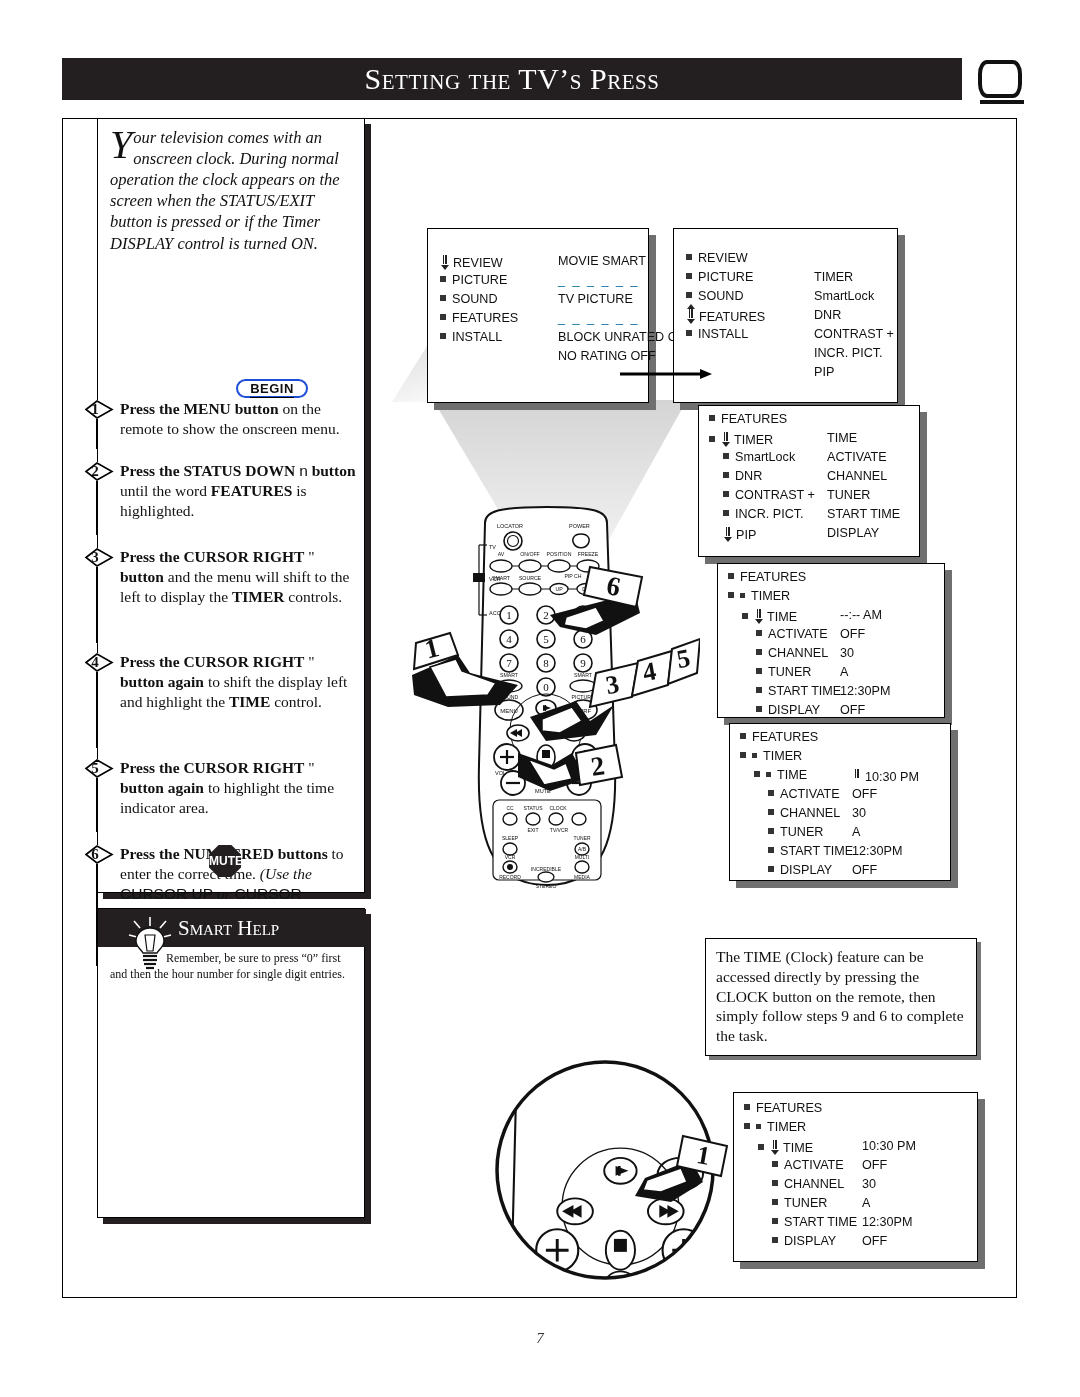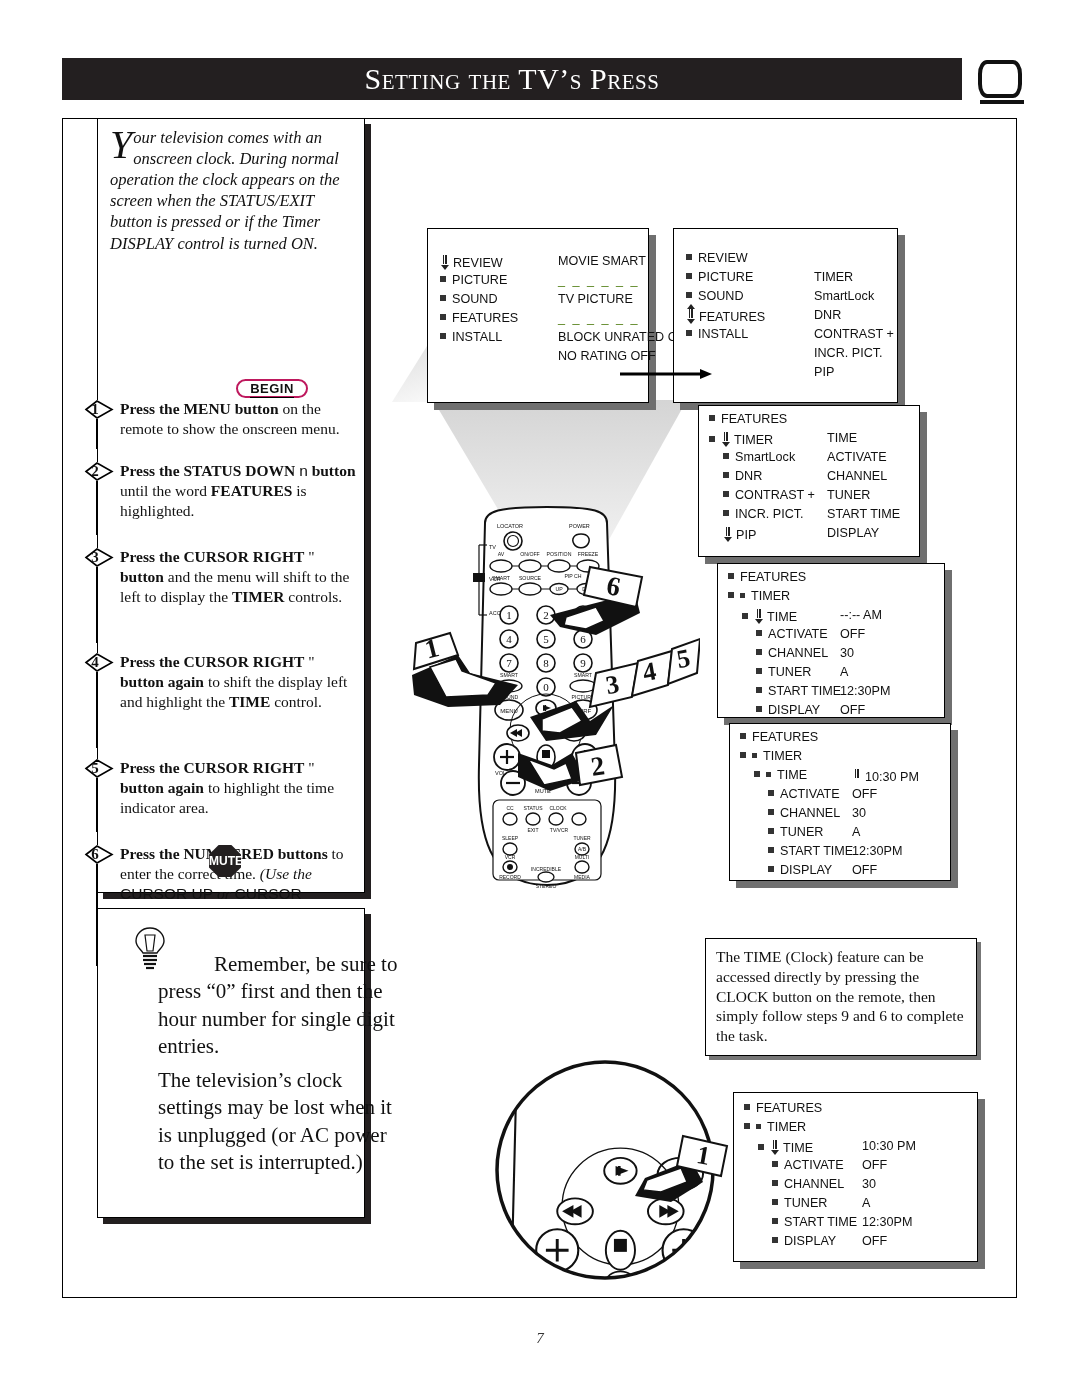--- a/index.html
+++ b/index.html
@@ -50,21 +50,21 @@
   #intro-text{
     position:absolute; left:12px; top:8px; width:244px;
     font-style:italic; font-size:16.5px; line-height:1.28;
   }
   #dropcap{
     float:left; font-size:40px; line-height:32px; font-style:italic;
     padding:2px 1px 0 0; font-family:"Liberation Serif", serif;
   }
   #begin-badge{
     position:absolute; left:138px; top:260px; width:72px; height:19px;
-    border:2px solid #be185d; border-radius:10px;
+    border:2px solid #1d4ed8; border-radius:10px;
     text-align:center; line-height:16px;
     font-family:"Liberation Sans", sans-serif; font-weight:bold;
     font-size:13px; letter-spacing:.5px;
   }
   #begin-badge span{ display:inline-block; border-bottom:1.5px solid #000; }
 
   .step{
     position:absolute; left:0; width:268px;
     font-size:15.5px; line-height:1.29;
   }
@@ -110,21 +110,21 @@
   #smarthelp-title{
     position:absolute; left:80px; top:0; width:188px; height:38px;
     line-height:38px; font-variant:small-caps; font-size:21px;
     font-family:"Liberation Serif", serif;
   }
   #bulb-icon{
     position:absolute; left:28px; top:6px; width:48px; height:56px;
   }
   #smarthelp-body{
     position:absolute; left:12px; top:42px; width:246px;
-    font-size:21px; line-height:1.3;margin-left:48px;
+    font-size:12px; line-height:1.3;
   }
   #smarthelp-body p{ margin:0 0 7px 0; }
   #smarthelp-body p:first-child{ text-indent:56px; }
 
   
   .osd{
     position:absolute; background:#fff; border:1.3px solid #000;
     box-shadow:7px 7px 0 #6f6f6f;
     font-family:"Liberation Sans", sans-serif;
     font-size:12.6px; color:#111;
@@ -145,21 +145,21 @@
   .cur .up, .cur .dn{
     position:absolute; left:1px; width:0; height:0;
     border-left:4px solid transparent; border-right:4px solid transparent;
   }
   .cur .up{ top:-4px; border-bottom:5px solid #222; }
   .cur .dn{ bottom:-4px; border-top:5px solid #222; }
   .cur .bar{ position:absolute; left:2.5px; top:1px; width:4px; height:9px; background:#222; }
   .cur .bar:after{
     content:""; position:absolute; left:1.3px; top:0; width:1.4px; height:9px; background:#fff;
   }
-  .dashline{ letter-spacing:2px; color:#4d7c0f; }
+  .dashline{ letter-spacing:2px; color:#0369a1; }
 
   
   #beam{
     position:absolute; left:425px; top:400px; width:270px; height:150px;
     background:linear-gradient(180deg,#cdcdcd,#efefef);
     clip-path:polygon(3% 0, 97% 0, 66% 100%, 36% 100%);
     opacity:.85;
   }
   #beam-tri-left{
     position:absolute; left:392px; top:330px; width:45px; height:72px;
@@ -266,40 +266,42 @@
         </div>
         <div class="step-body"><b>Press the NUMBERED buttons</b> to enter the correct time. <i>(Use the</i> <span class="sans">CURSOR UP</span> <i>or</i> <span class="sans">CURSOR DOWN</span><span class="sans">n</span> <i>buttons to set</i> <span class="sans">AM</span> <i>or</i> <span class="sans">PM.)</span></div>
       </div>
     </div>
 
   <div id="stop-badge-holder"></div>
 </div>
 <div id="stop-badge">MUTE</div>
 
 <div id="smarthelp-box">
+  <div id="smarthelp-header">
+    <div id="smarthelp-title">Smart Help</div>
+  </div>
   <svg id="bulb-icon" viewBox="0 0 48 56">
     <g fill="none" stroke="#fff" stroke-width="1.6">
       <line x1="8" y1="6" x2="14" y2="13"></line>
       <line x1="24" y1="2" x2="24" y2="11"></line>
       <line x1="40" y1="6" x2="34" y2="13"></line>
       <line x1="3" y1="20" x2="11" y2="22"></line>
       <line x1="45" y1="20" x2="37" y2="22"></line>
     </g>
     <path d="M24 13 C15 13 10 20 10 26 C10 32 15 34 17 38 L31 38 C33 34 38 32 38 26 C38 20 33 13 24 13 Z" fill="#fff" stroke="#111" stroke-width="1.4"></path>
     <path d="M19 20 L29 20 L27 36 L21 36 Z" fill="#fff" stroke="#111" stroke-width="1.2"></path>
     <g stroke="#111" stroke-width="2.2">
       <line x1="17" y1="41" x2="31" y2="41"></line>
       <line x1="17" y1="45" x2="31" y2="45"></line>
       <line x1="18" y1="49" x2="30" y2="49"></line>
       <line x1="20" y1="53" x2="28" y2="53"></line>
     </g>
   </svg>
   <div id="smarthelp-body">
       <p>Remember, be sure to press “0” first and then the hour number for single digit entries.</p>
-      <p>The television’s clock settings may be lost when it is unplugged (or AC power to the set is interrupted.)</p>
     </div>
 </div>
 
 <div id="beam-tri-left"></div>
 <div id="beam"></div>
 
 <div class="osd" id="osd-0" style="left:427px; top:228px; width:222px; height:175px;">
   <div class="osd-rows" style="left:12px; top:25px;">
       <div class="osd-row">
         <div class="osd-left" style="left: 0px;"><span class="cur"><span class="bar"></span><span class="dn"></span></span><span>REVIEW</span></div>

